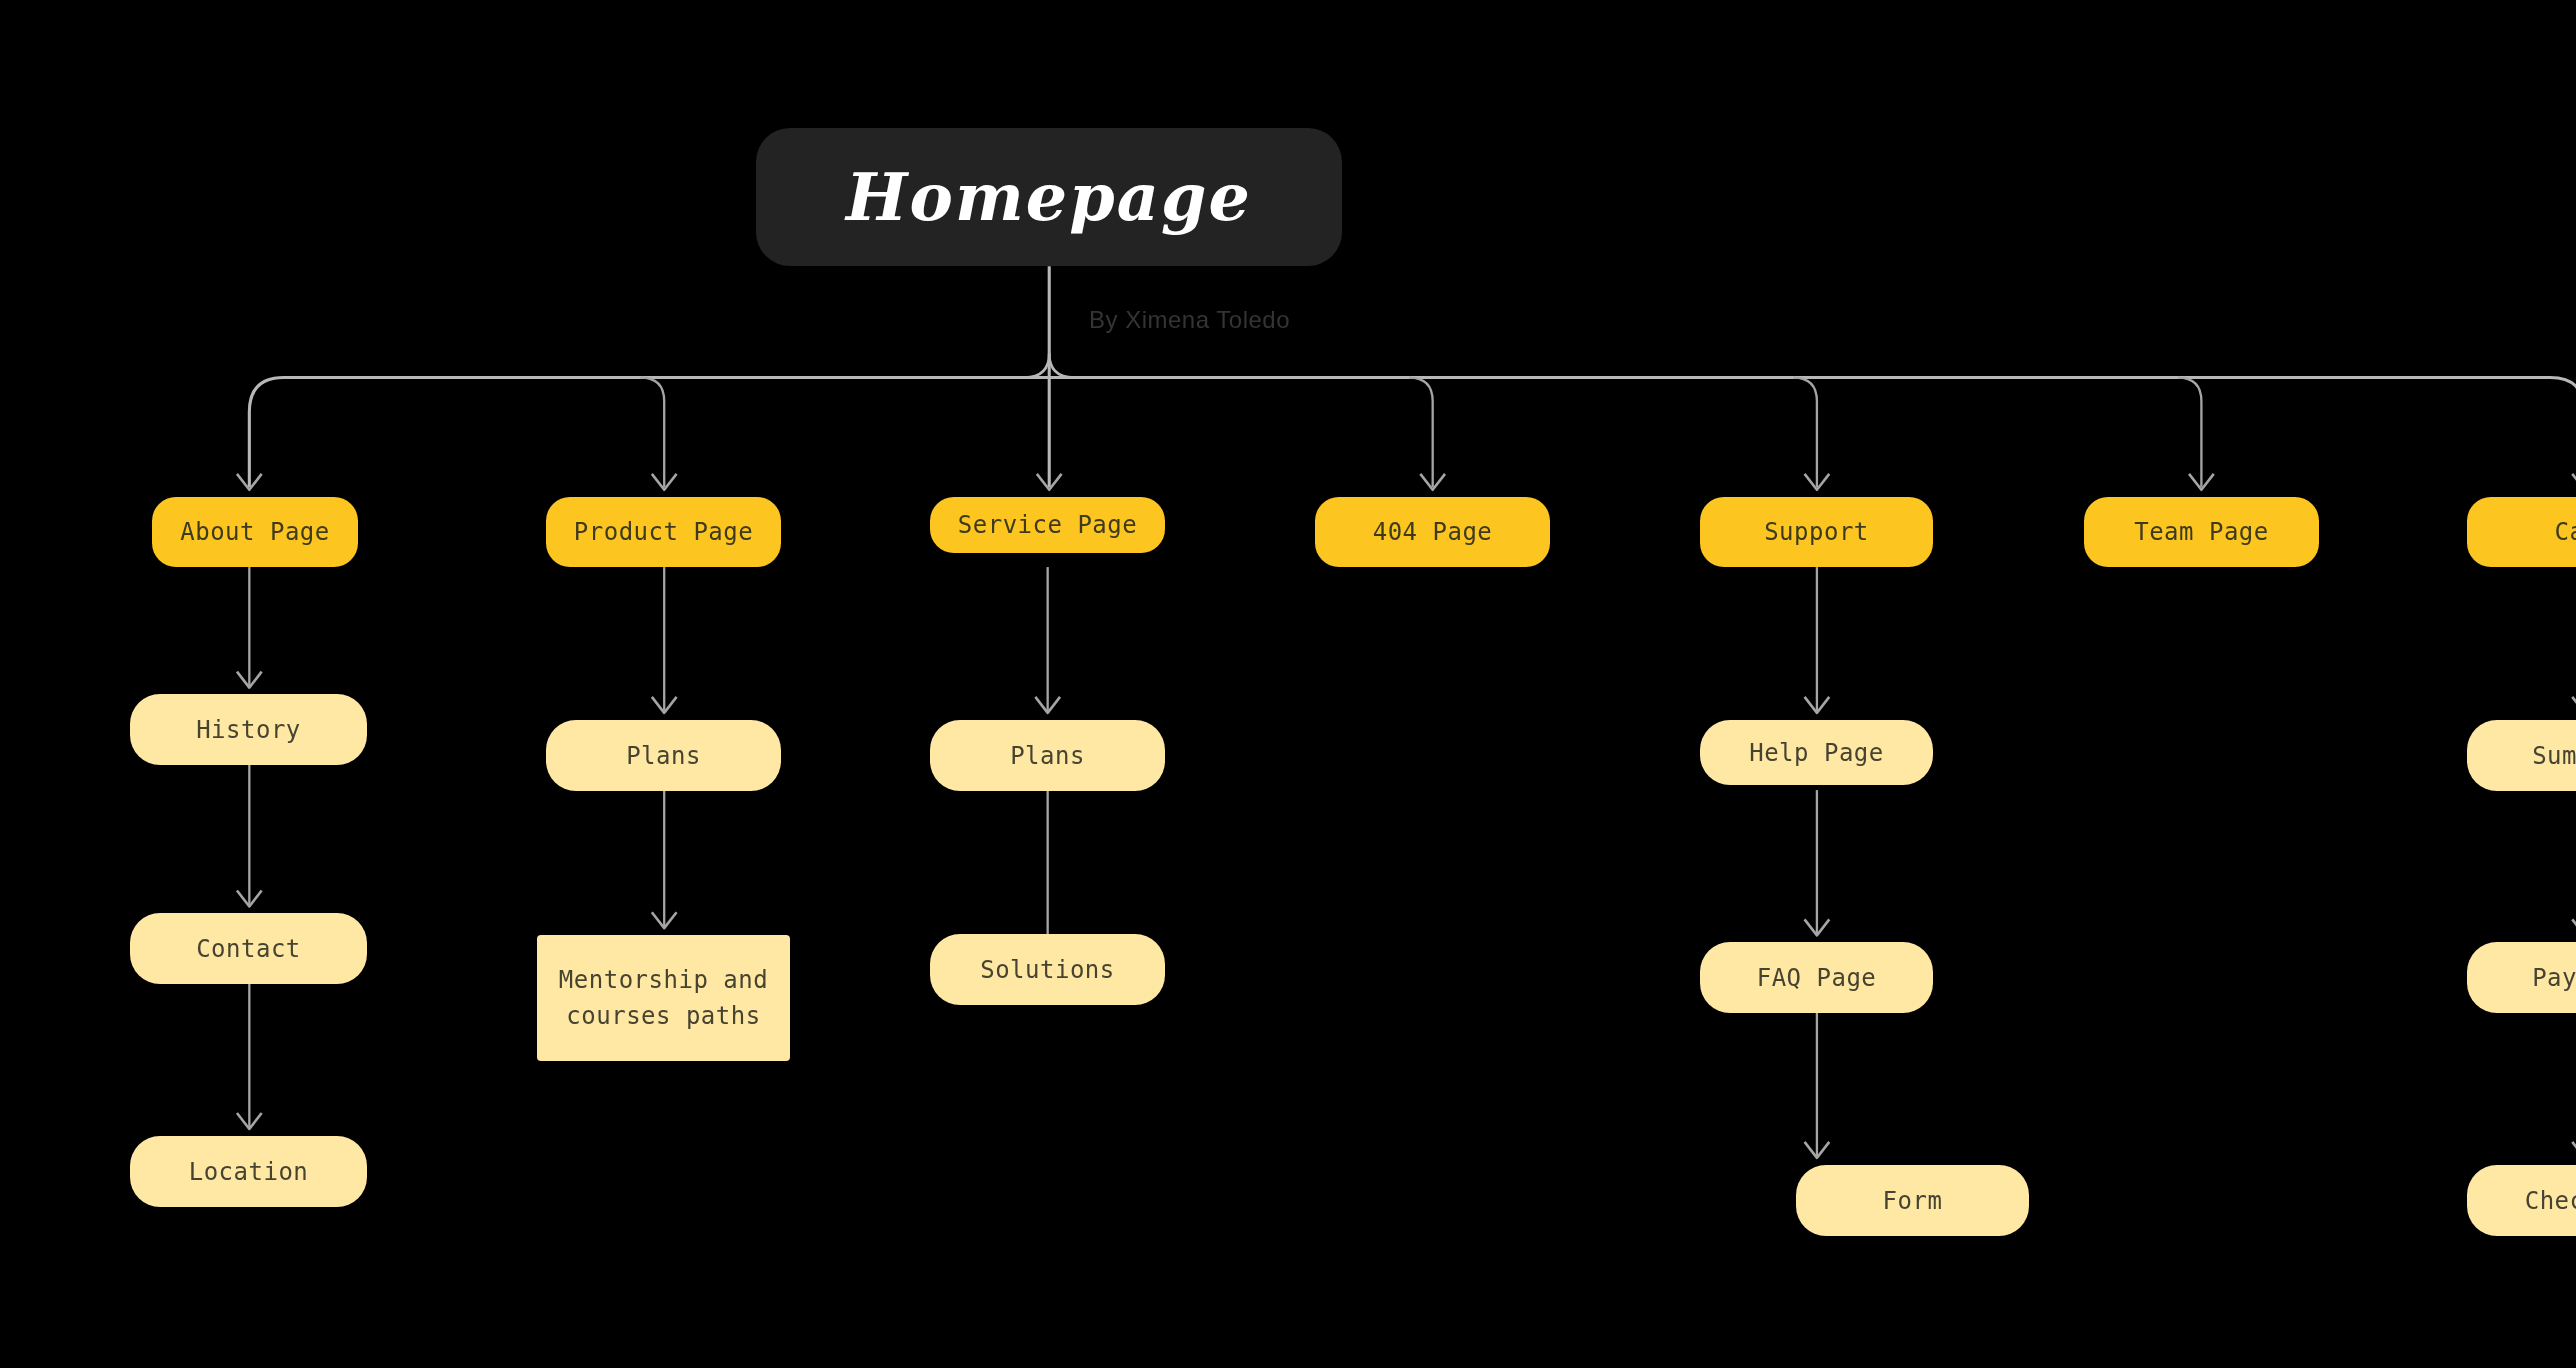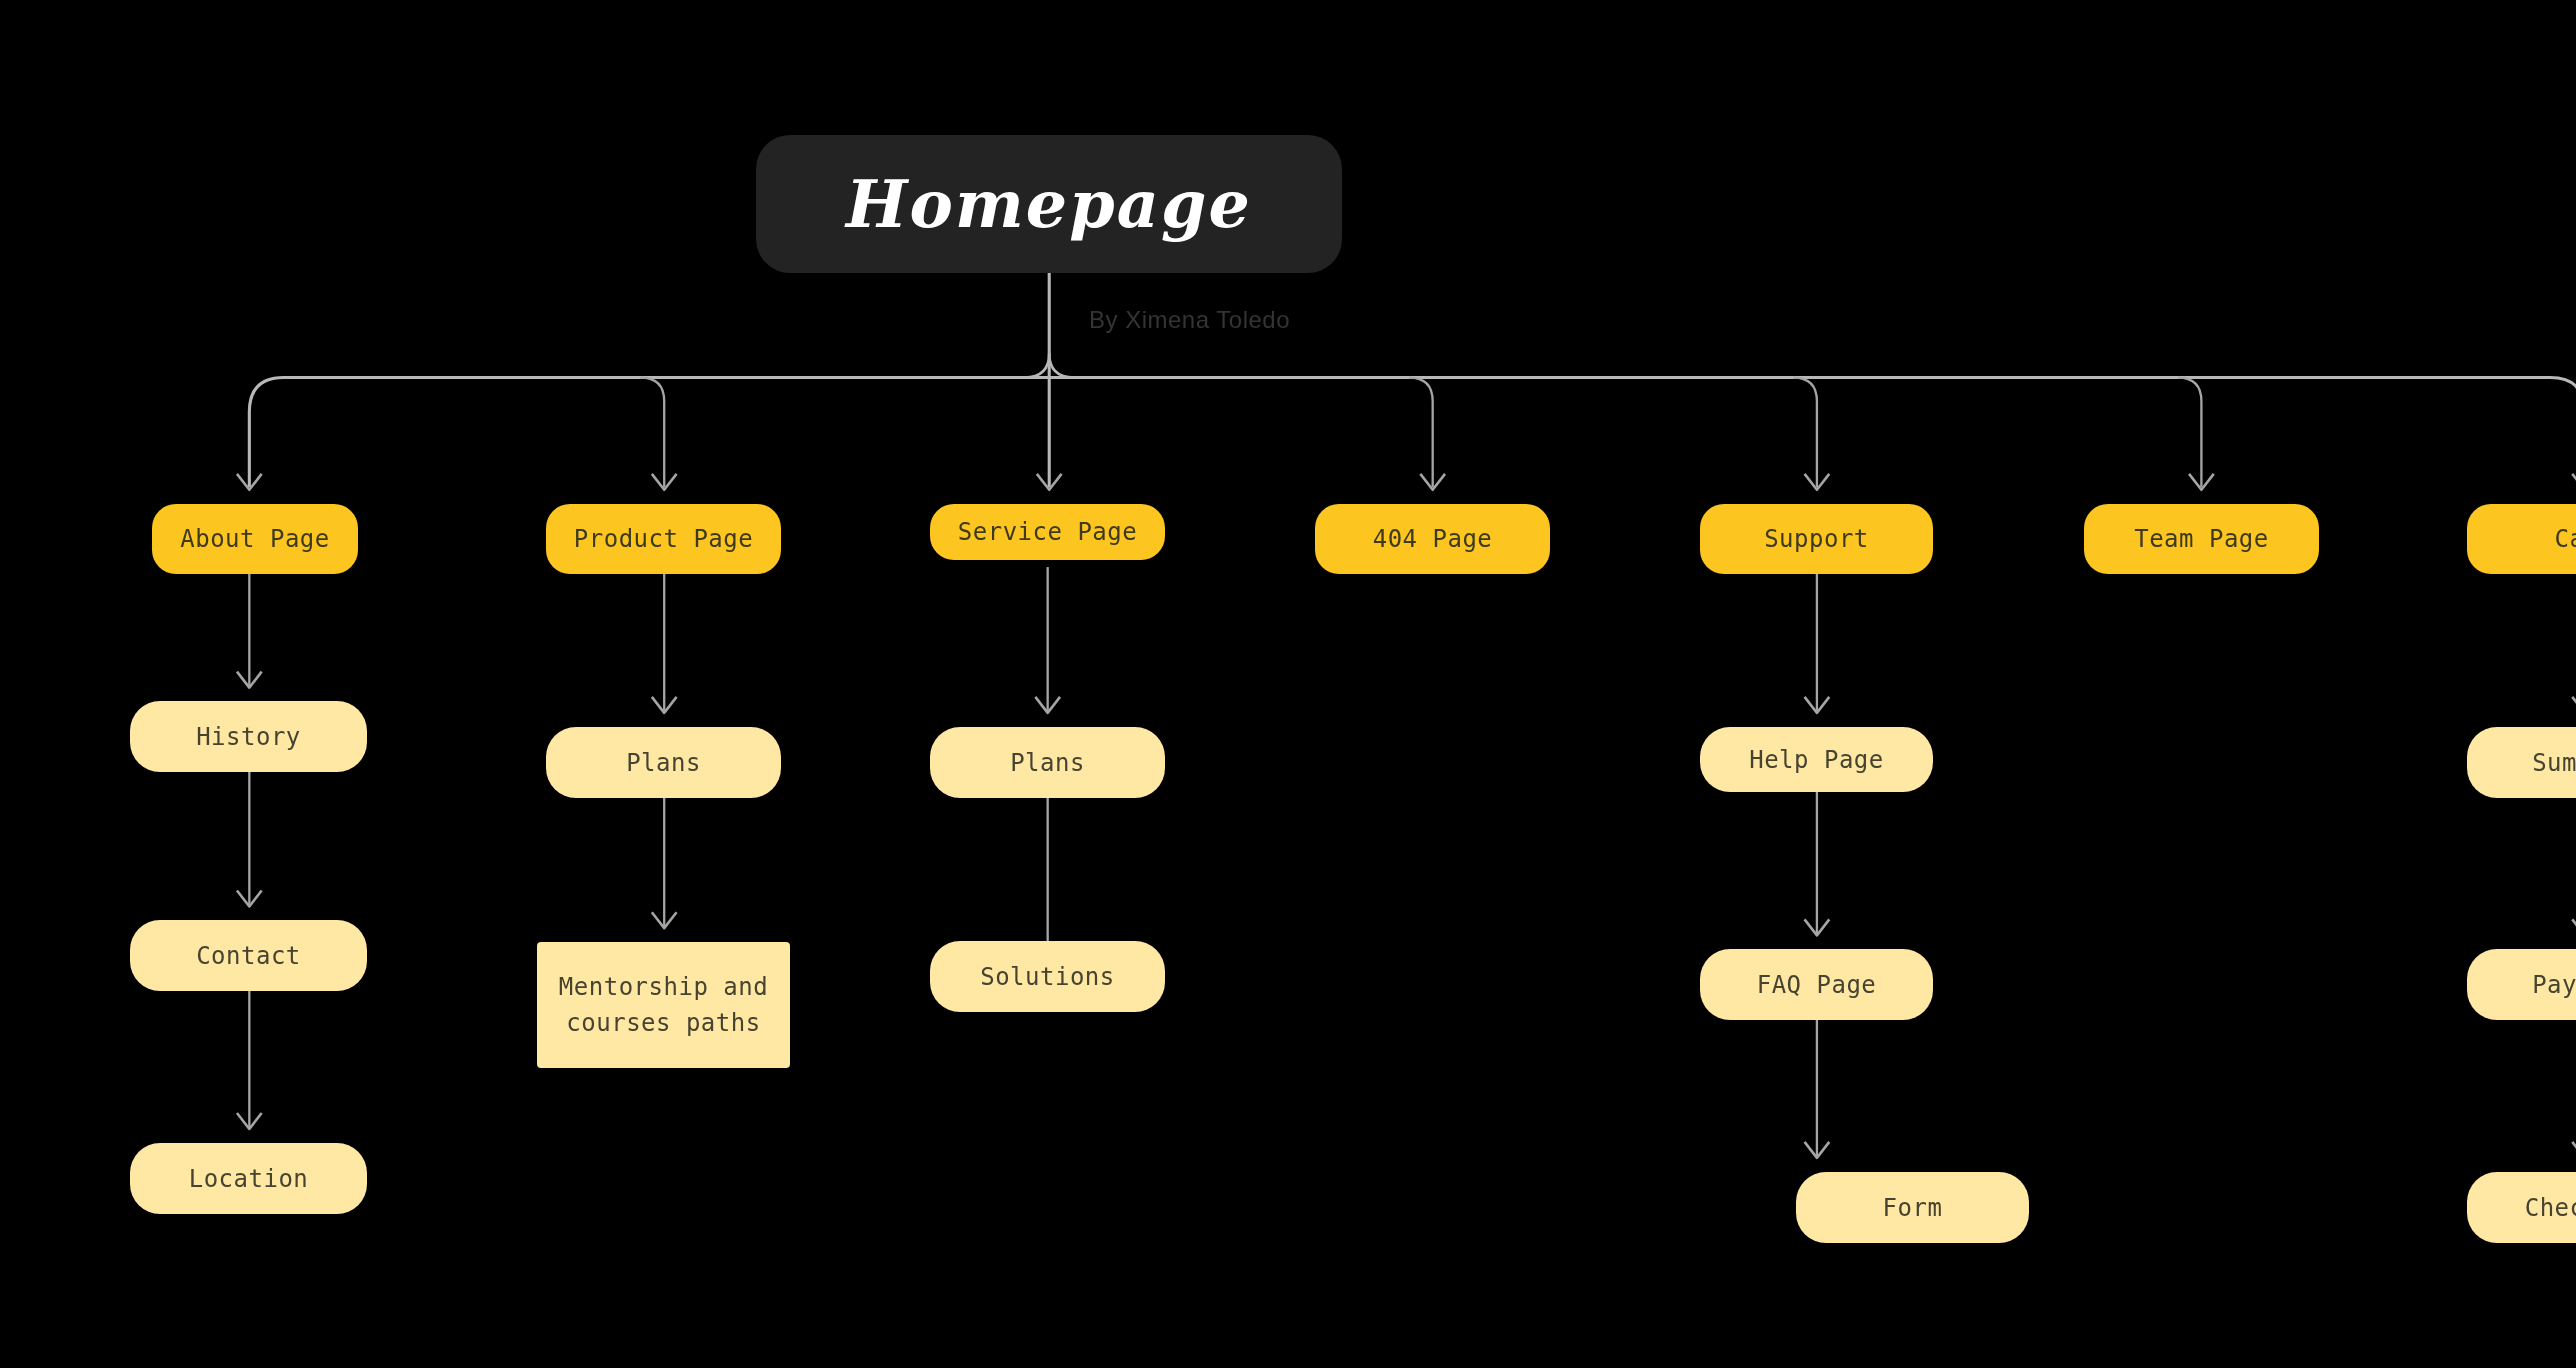--- a/index.html
+++ b/index.html
@@ -23,21 +23,20 @@
     font-family:"DejaVu Sans Mono", monospace;
   }
   #canvas{position:absolute;left:0;top:0;width:2836px;height:1368px;}
   #connector-layer{position:absolute;left:0;top:0;pointer-events:none;}
   .node{
     position:absolute;
     display:flex;align-items:center;justify-content:center;
     text-align:center;box-sizing:border-box;
     font-family:"DejaVu Sans Mono", monospace;
     white-space:pre-wrap;
-    margin-top:7px;
   }
   .root-node{
     background:var(--root-node-bg);
     color:var(--root-node-text);
     border-radius:34px;
     font-family:"DejaVu Serif", serif;
     font-style:italic;
     font-weight:600;
     font-size:65px;
     letter-spacing:2.1px;

